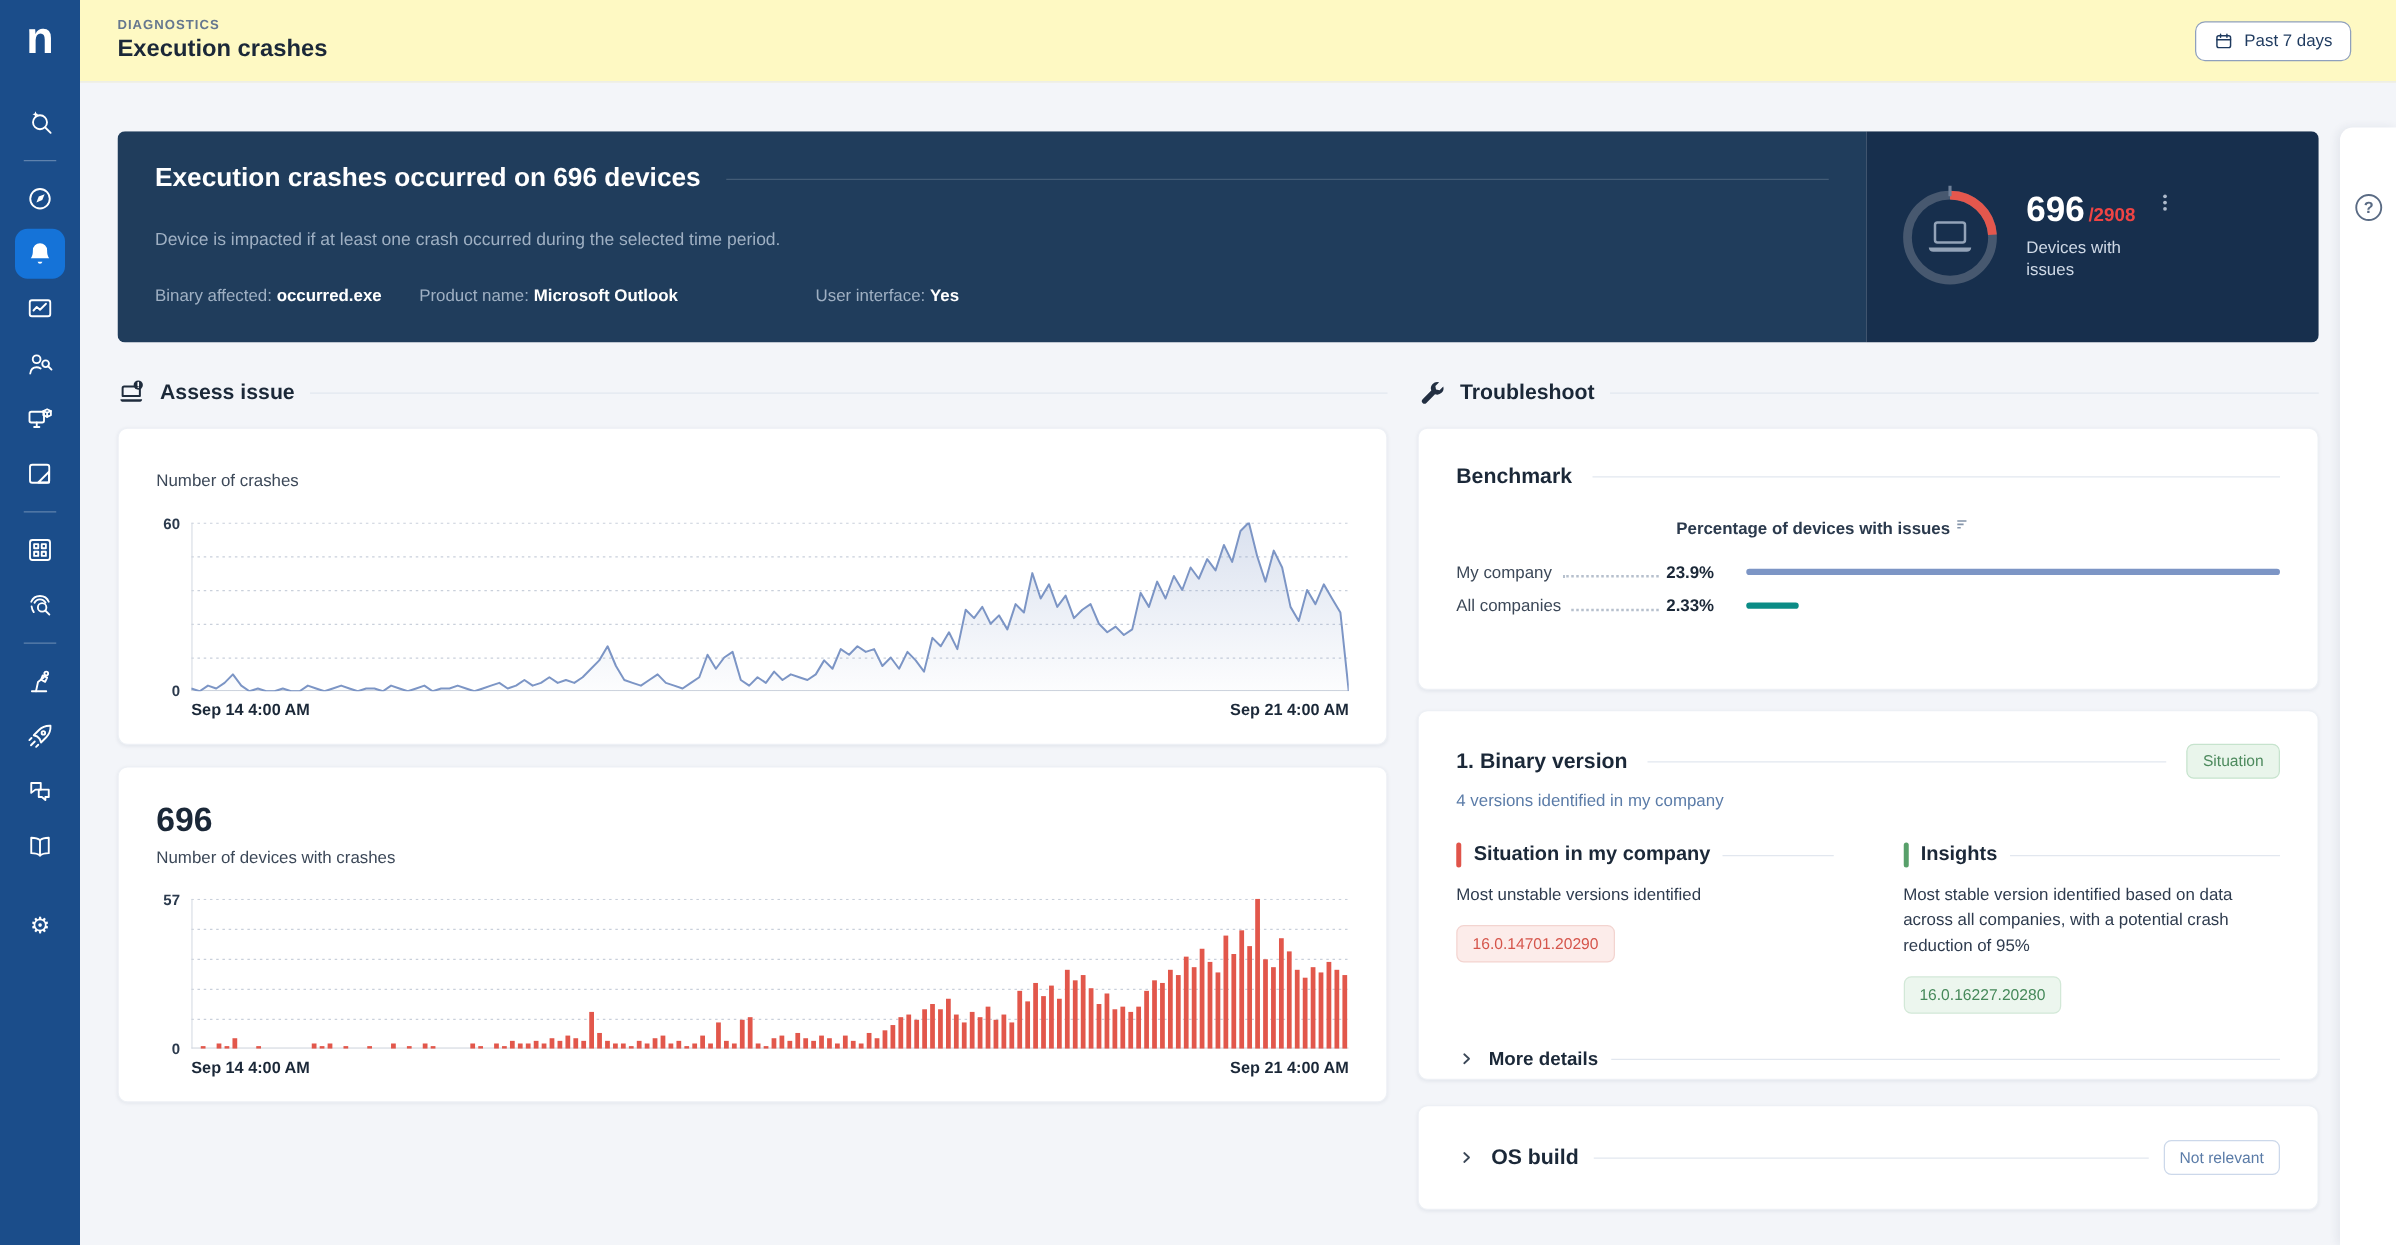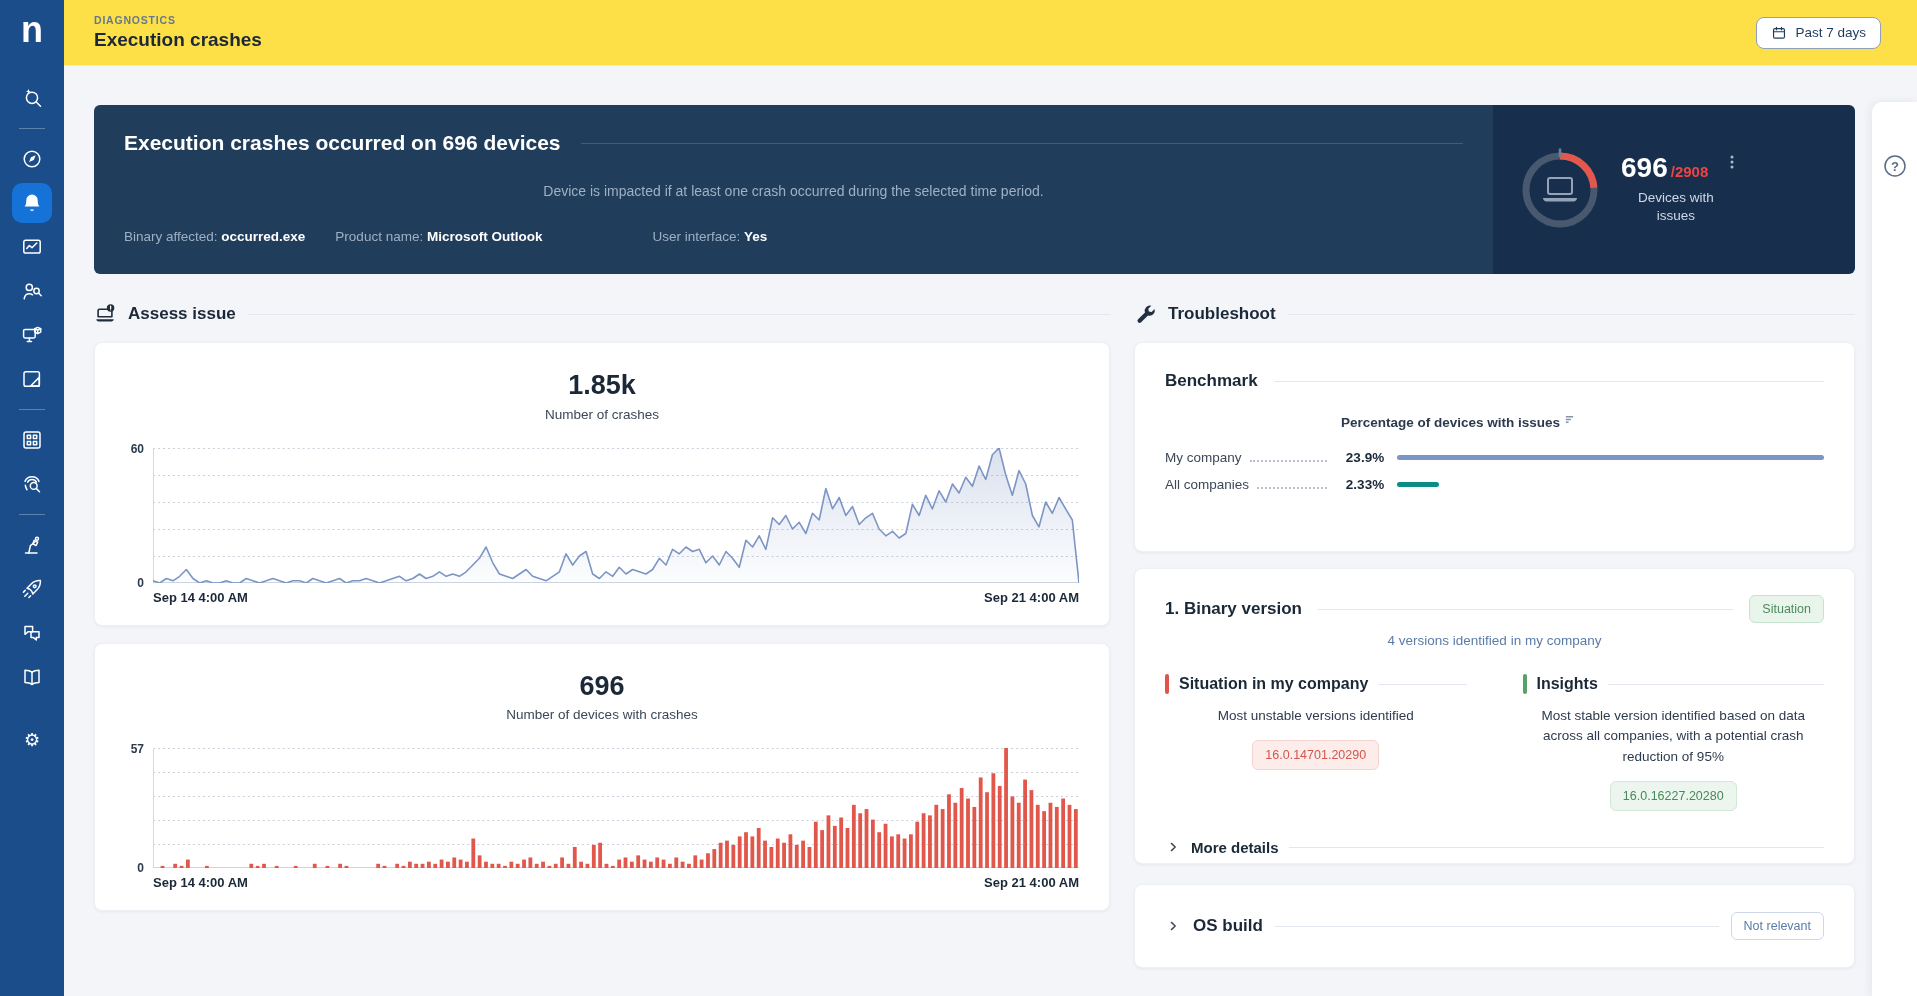--- a/index.html
+++ b/index.html
@@ -11,27 +11,27 @@
   .sidebar { width:64px; background:#1b4d8a; display:flex; flex-direction:column; align-items:center; padding-top:8px; flex-shrink:0; }
   .logo { width:44px; height:44px; color:#fff; font-size:36px; font-weight:700; display:flex; align-items:center; justify-content:center; margin-bottom:24px; }
   .nav-item { width:40px; height:40px; margin:2px 0; border-radius:10px; display:flex; align-items:center; justify-content:center; cursor:pointer; }
   .nav-item.active { background:#1573d8; }
   .nav-item svg { width:22px; height:22px; stroke:#fff; fill:none; stroke-width:1.5; stroke-linecap:round; stroke-linejoin:round; }
   .nav-divider { width:26px; height:1px; background:rgba(255,255,255,.3); margin:8px 0; }
   .nav-spacer { height:19px; }
 
   
   .main { flex:1; position:relative; }
-  .topbar { height:66px; background:#fde047; border-bottom:1px solid #e7eaf1; display:flex; align-items:center; justify-content:space-between; padding:0 36px 0 30px; }
+  .topbar { height:66px; background:#fef9c3; border-bottom:1px solid #e7eaf1; display:flex; align-items:center; justify-content:space-between; padding:0 36px 0 30px; }
   .crumb { font-size:10.5px; font-weight:700; letter-spacing:.8px; color:#66788f; }
   .page-title { font-size:19px; font-weight:700; color:#1b2838; margin-top:3px; }
   .date-btn { display:flex; align-items:center; gap:8px; border:1px solid #8fa0bd; border-radius:8px; padding:7px 14px; background:#fff; font-size:13.5px; font-weight:400; color:#1e3a5f; cursor:pointer; font-family:inherit; }
   .date-btn svg { width:16px; height:16px; stroke:#1e3a5f; fill:none; stroke-width:1.6; stroke-linecap:round; }
 
-  .content { padding:39px 0 0 30px;text-align:center; }
+  .content { padding:39px 0 0 30px; }
 
   
   .banner { width:1761px; height:169px; border-radius:6px; display:flex; overflow:hidden; }
   .banner-left { flex:1; background:#203d5c; padding:26px 30px 0 30px; }
   .banner-title-row { display:flex; align-items:center; gap:20px; }
   .banner-title { font-size:21px; font-weight:700; color:#fff; white-space:nowrap; }
   .banner-rule { flex:1; height:1px; background:rgba(255,255,255,.16); }
   .banner-sub { margin-top:28px; font-size:14px; color:#9fb0c3; }
   .facts { display:flex; margin-top:30px; font-size:13.5px; }
   .fact { color:#9fb0c3; white-space:nowrap; }
@@ -298,21 +298,20 @@
               <path d="M2.3 16.3h17.4c0 1.4-1.1 2.1-2.3 2.1H4.6c-1.2 0-2.3-.7-2.3-2.1z" fill="#1f2c3d" stroke="none"></path>
               <circle cx="16.6" cy="5" r="3.7" fill="#1f2c3d" stroke="none"></circle>
               <path d="M16.6 3.1v2.3" stroke="#fff" stroke-width="1.3"></path>
               <circle cx="16.6" cy="6.8" r=".6" fill="#fff" stroke="none"></circle>
             </svg>
             <span class="section-title">Assess issue</span>
             <div class="rule"></div>
           </div>
 
           <div class="card chart-card">
-            <div class="metric">1.85k</div>
             <div class="metric-label">Number of crashes</div>
             <div class="plot-row">
               <div class="ylabels">
                 <span class="ymax">60</span>
                 <span class="ymin">0</span>
               </div>
               <svg style="height:135px" preserveAspectRatio="none" viewBox="0 0 928 135">
                   <line x1="0" y1="108.5" x2="928" y2="108.5" stroke="#c9d0db" stroke-width="1" stroke-dasharray="2 3"></line>
                   <line x1="0" y1="81.5" x2="928" y2="81.5" stroke="#c9d0db" stroke-width="1" stroke-dasharray="2 3"></line>
                   <line x1="0" y1="54.5" x2="928" y2="54.5" stroke="#c9d0db" stroke-width="1" stroke-dasharray="2 3"></line>

